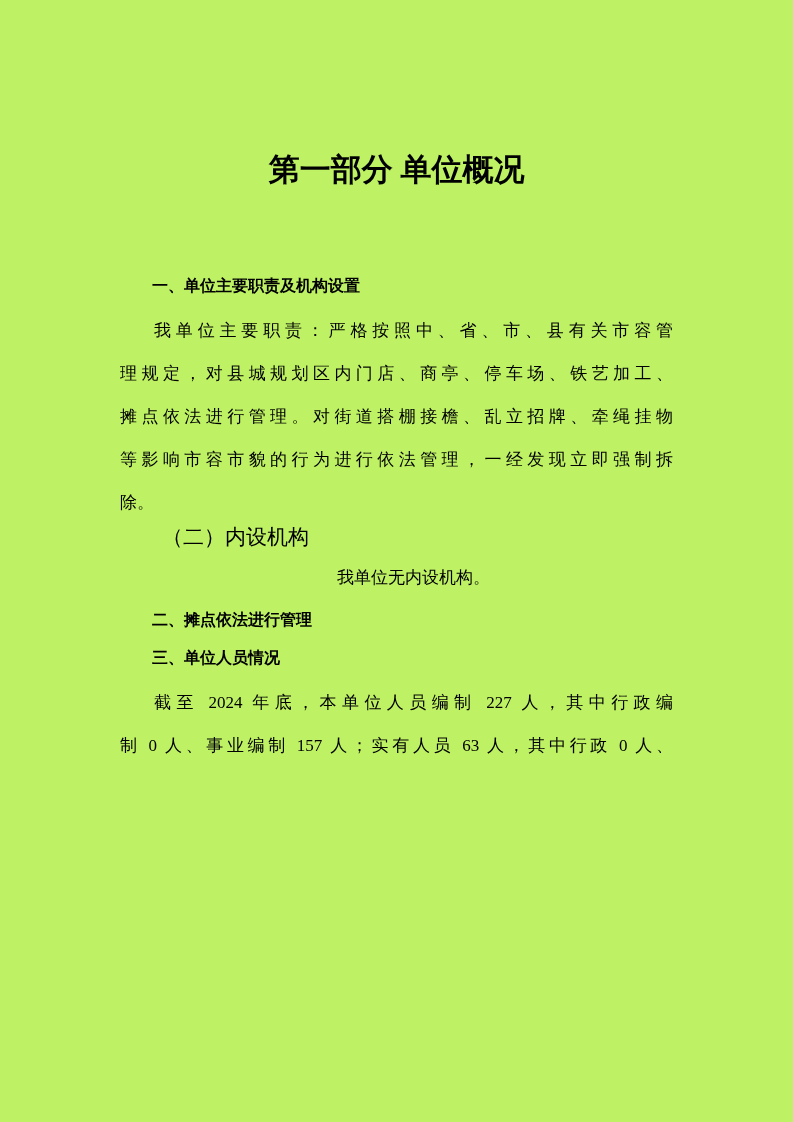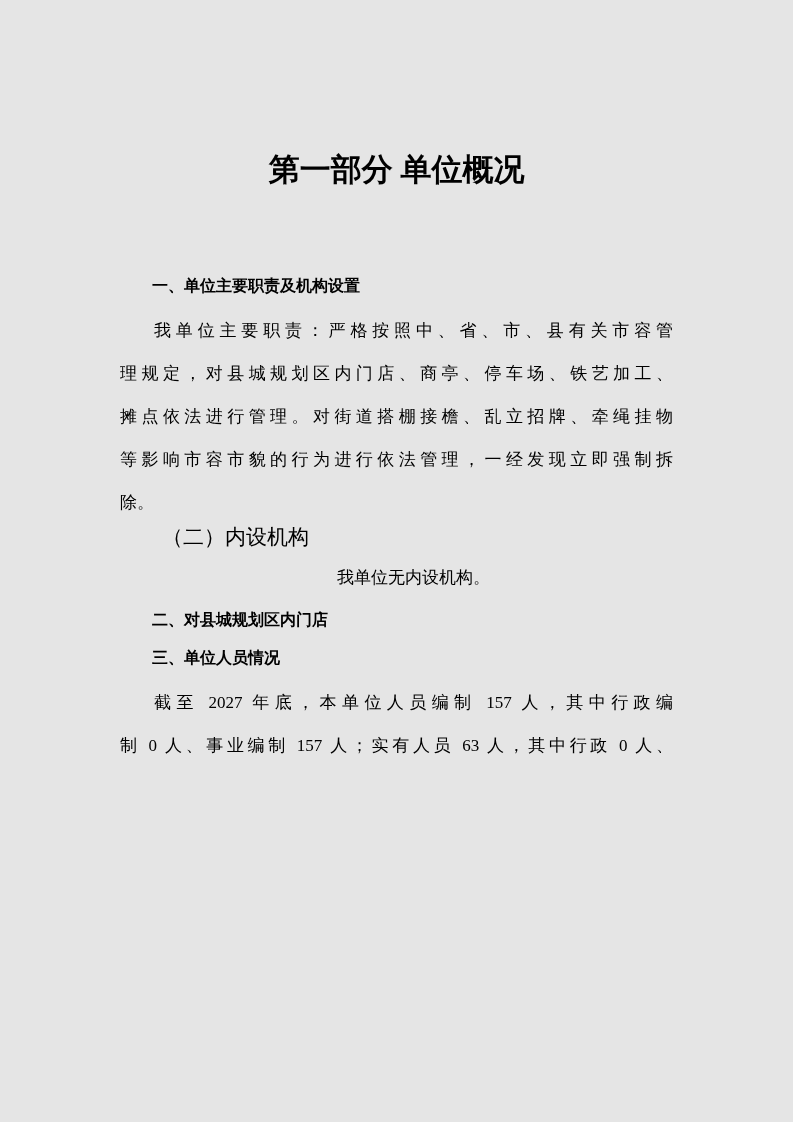--- a/index.html
+++ b/index.html
@@ -1,20 +1,20 @@
 <!DOCTYPE html>
 <html><head>
 <meta charset="utf-8">
 <style>
   html, body { margin: 0; padding: 0; background: #ffffff; }
   .page {
     position: relative;
     width: 793px;
     height: 1122px;
-    background: #e5e5e5;
+    background: #bef264;
     color: #000000;
     overflow: hidden;
     box-sizing: border-box;
     padding: 0 120px;
   }
   .doc-title {
     margin: 0;
     padding-top: 150px;
     font-family: "Liberation Serif", "DejaVu Serif", serif;
     font-weight: bold;
@@ -79,23 +79,23 @@
     <div class="ln stretch">等影响市容市貌的行为进行依法管理，一经发现立即强制拆</div>
     <div class="ln">除。</div>
   </div>
 
   <div class="h-kai m-h12">（二）内设机构</div>
 
   <div class="para m-p2">
     <div class="ln first">我单位无内设机构。</div>
   </div>
 
-  <div class="h-black m-h2">二、对县城规划区内门店</div>
+  <div class="h-black m-h2">二、摊点依法进行管理</div>
 
 
   <div class="h-black m-h3">三、单位人员情况</div>
 
   <div class="para m-p4">
-    <div class="ln first stretch">截至 2027 年底，本单位人员编制 157 人，其中行政编</div>
+    <div class="ln first stretch">截至 2024 年底，本单位人员编制 227 人，其中行政编</div>
     <div class="ln stretch">制 0 人、事业编制 157 人；实有人员 63 人，其中行政 0 人、</div>
   </div>
 
 </div>
 
 </body></html>

